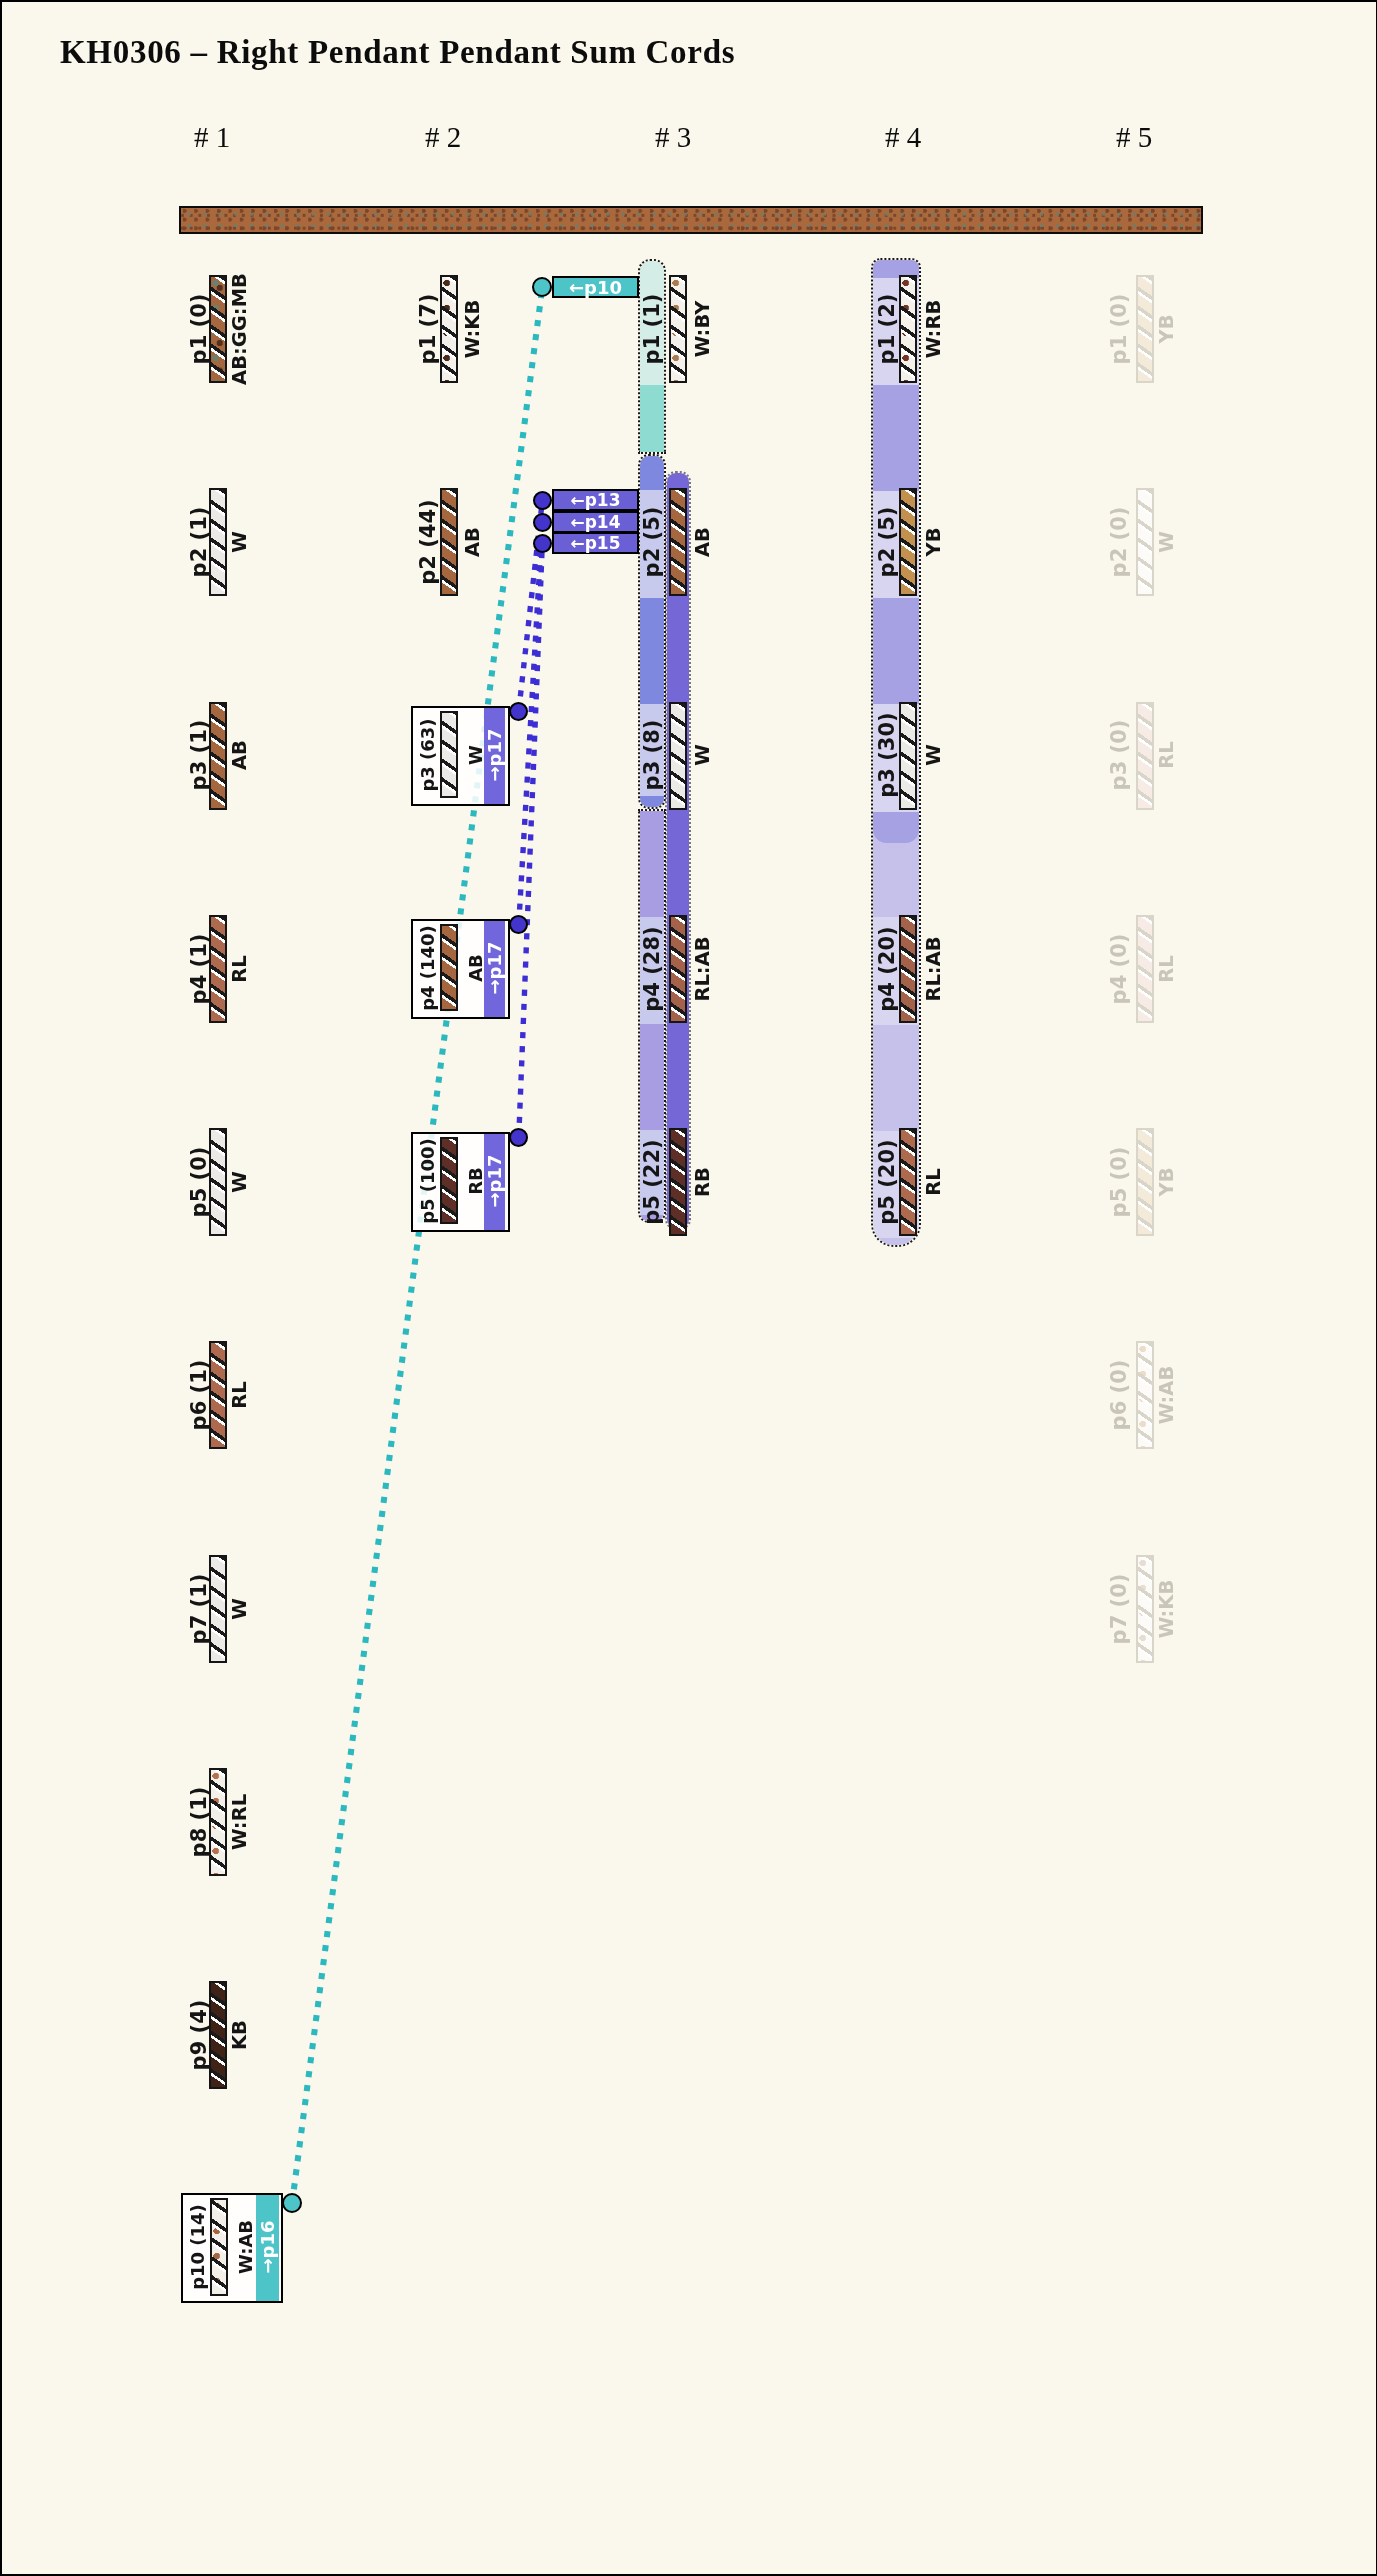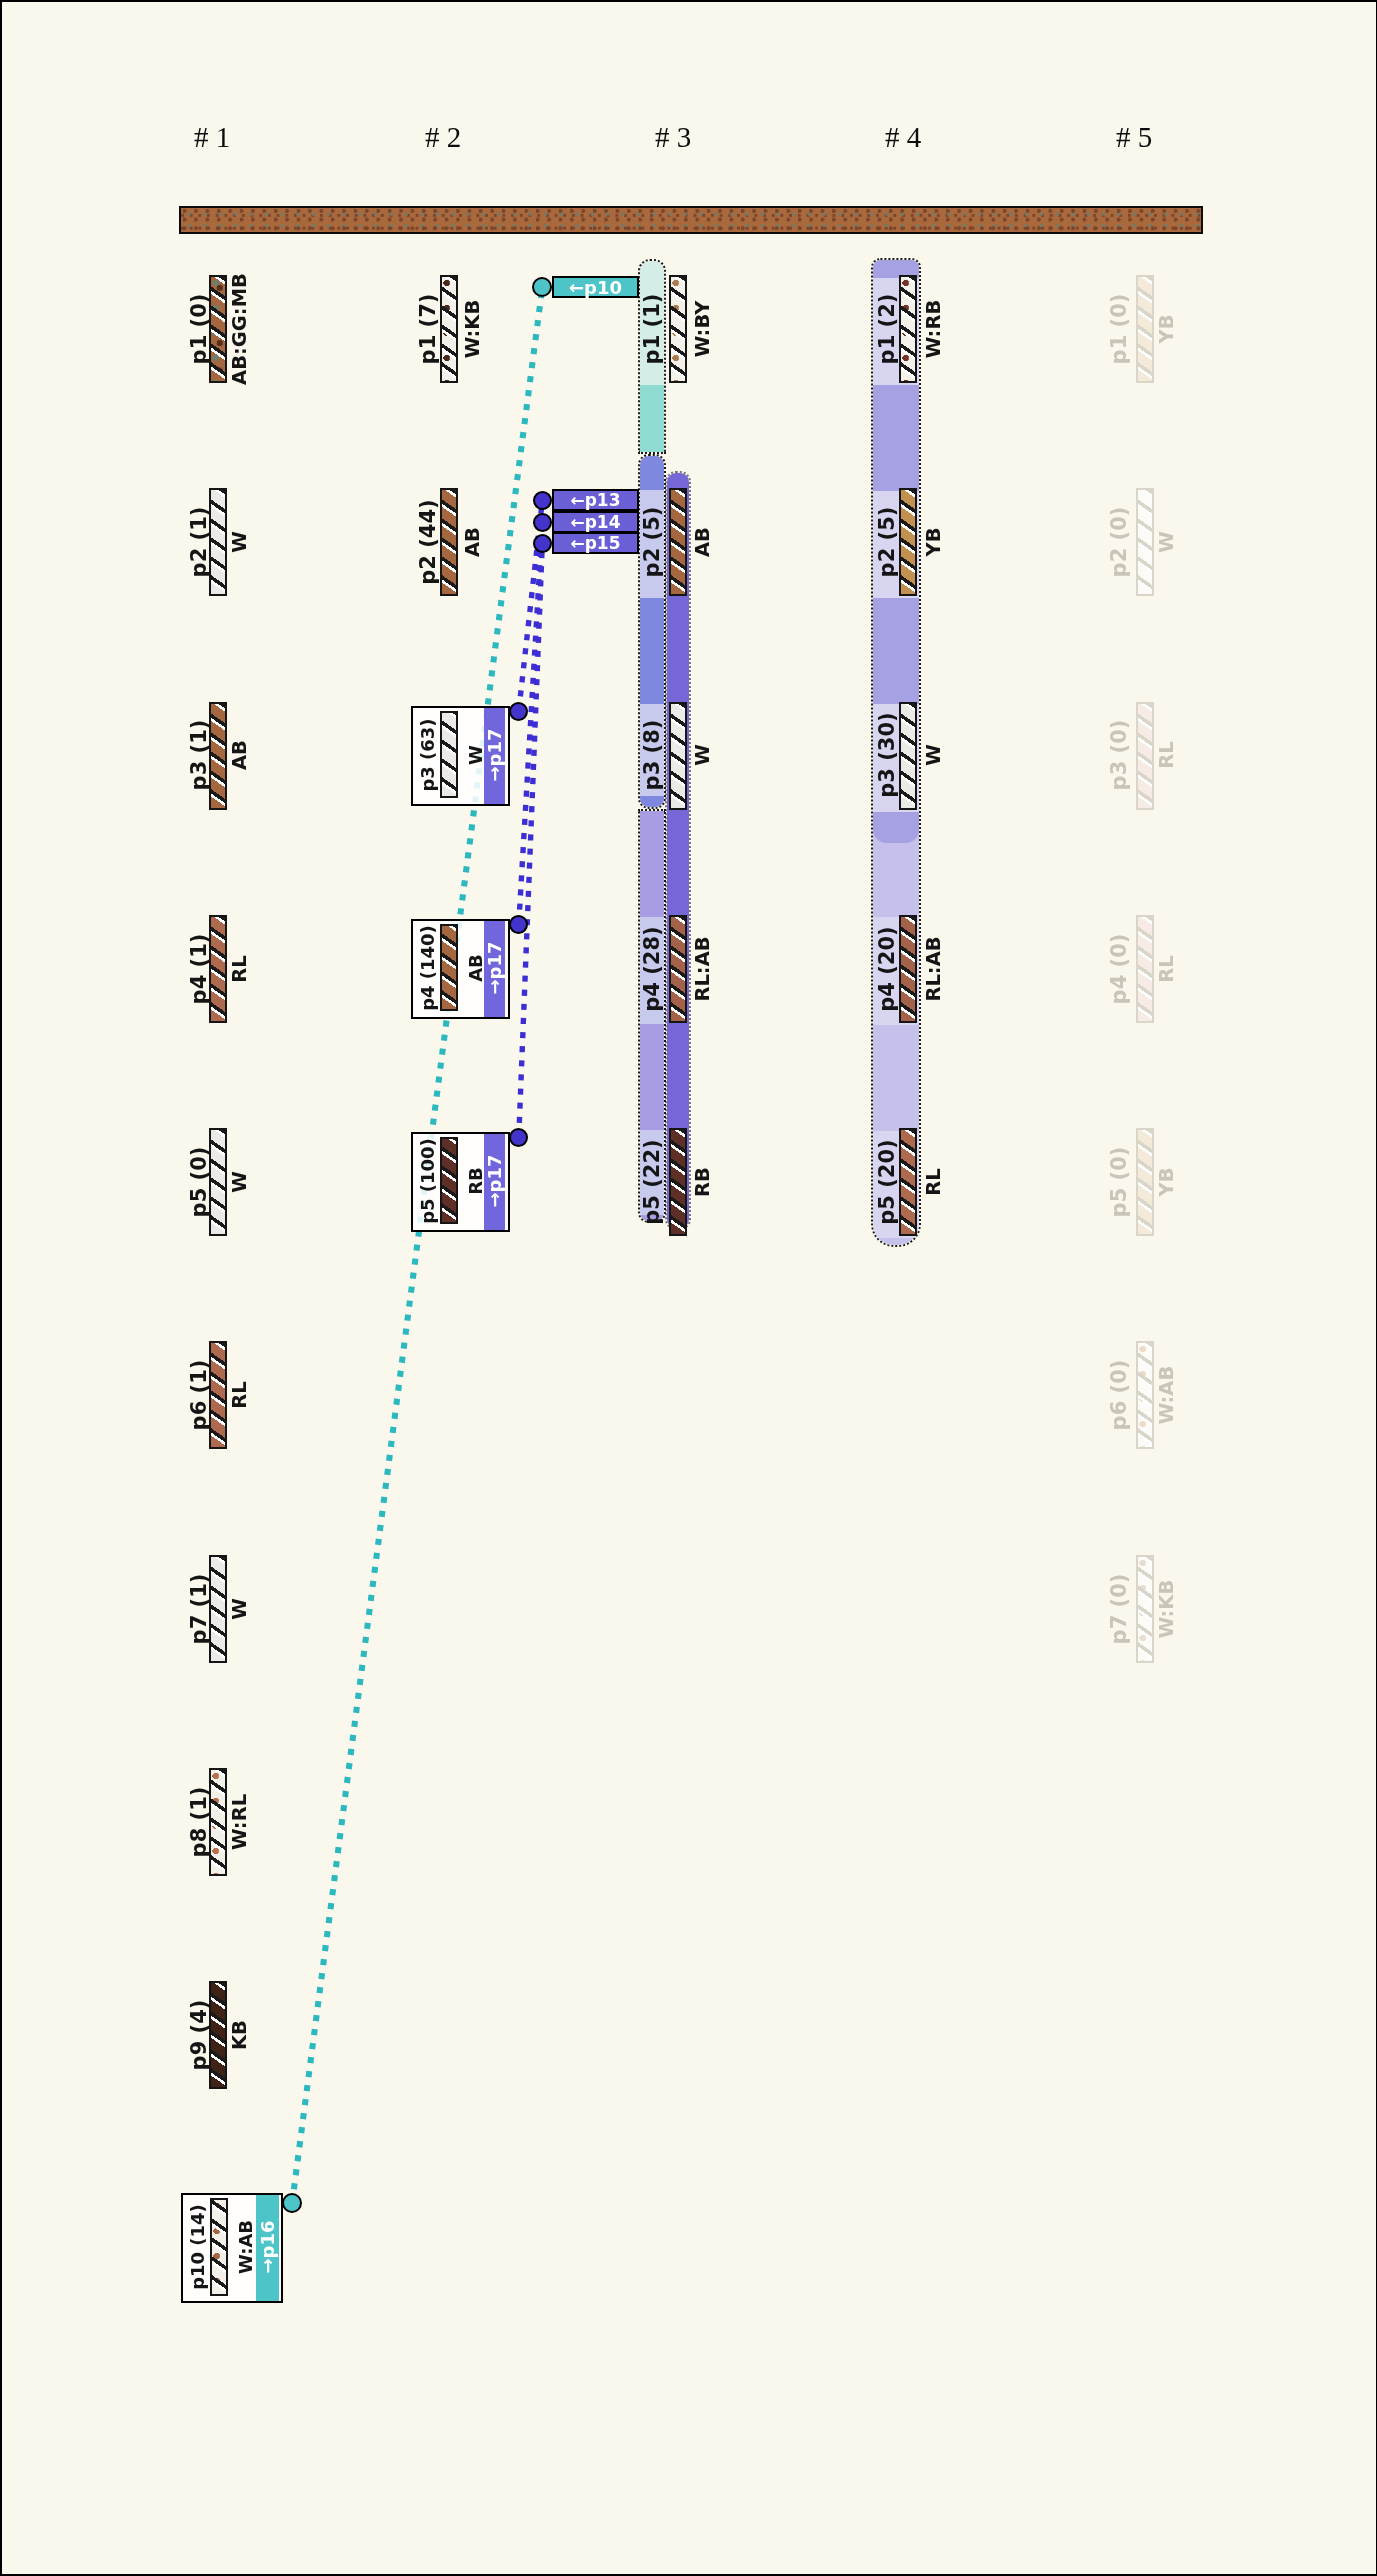--- a/index.html
+++ b/index.html
@@ -33,20 +33,21 @@
         display:flex;align-items:center;justify-content:center;
         color:#fff;font-weight:700;white-space:nowrap;}
   .dot{position:absolute;box-sizing:border-box;border:2.7px solid #000;
        border-radius:50%;z-index:7;}
   #links{position:absolute;left:0;top:0;z-index:5;pointer-events:none;}
 </style>
 </head>
 <body>
 
 <div id="canvas">
+  <h1 id="title">KH0306 – Right Pendant Pendant Sum Cords</h1>
 
   <span class="colhead" style="left:210px"># 1</span>
   <span class="colhead" style="left:441px"># 2</span>
   <span class="colhead" style="left:671px"># 3</span>
   <span class="colhead" style="left:901px"># 4</span>
   <span class="colhead" style="left:1132px"># 5</span>
 
   <div id="primary-cord" style="background-color: rgb(169, 105, 61); background-image: radial-gradient(2px at 3.4px 2.7px, rgb(122, 70, 44) 97%, rgba(0, 0, 0, 0) 98%), radial-gradient(1.7px at 8px 6px, rgb(109, 125, 109) 97%, rgba(0, 0, 0, 0) 98%), radial-gradient(1.7px at 1.3px 7.4px, rgb(122, 70, 44) 97%, rgba(0, 0, 0, 0) 98%); background-size: 11.4px 8.7px, 15.5px 11.4px, 8.7px 12.8px;"></div>
 
   <svg id="links" width="1378" height="2576" viewBox="0 0 2048 3829">

